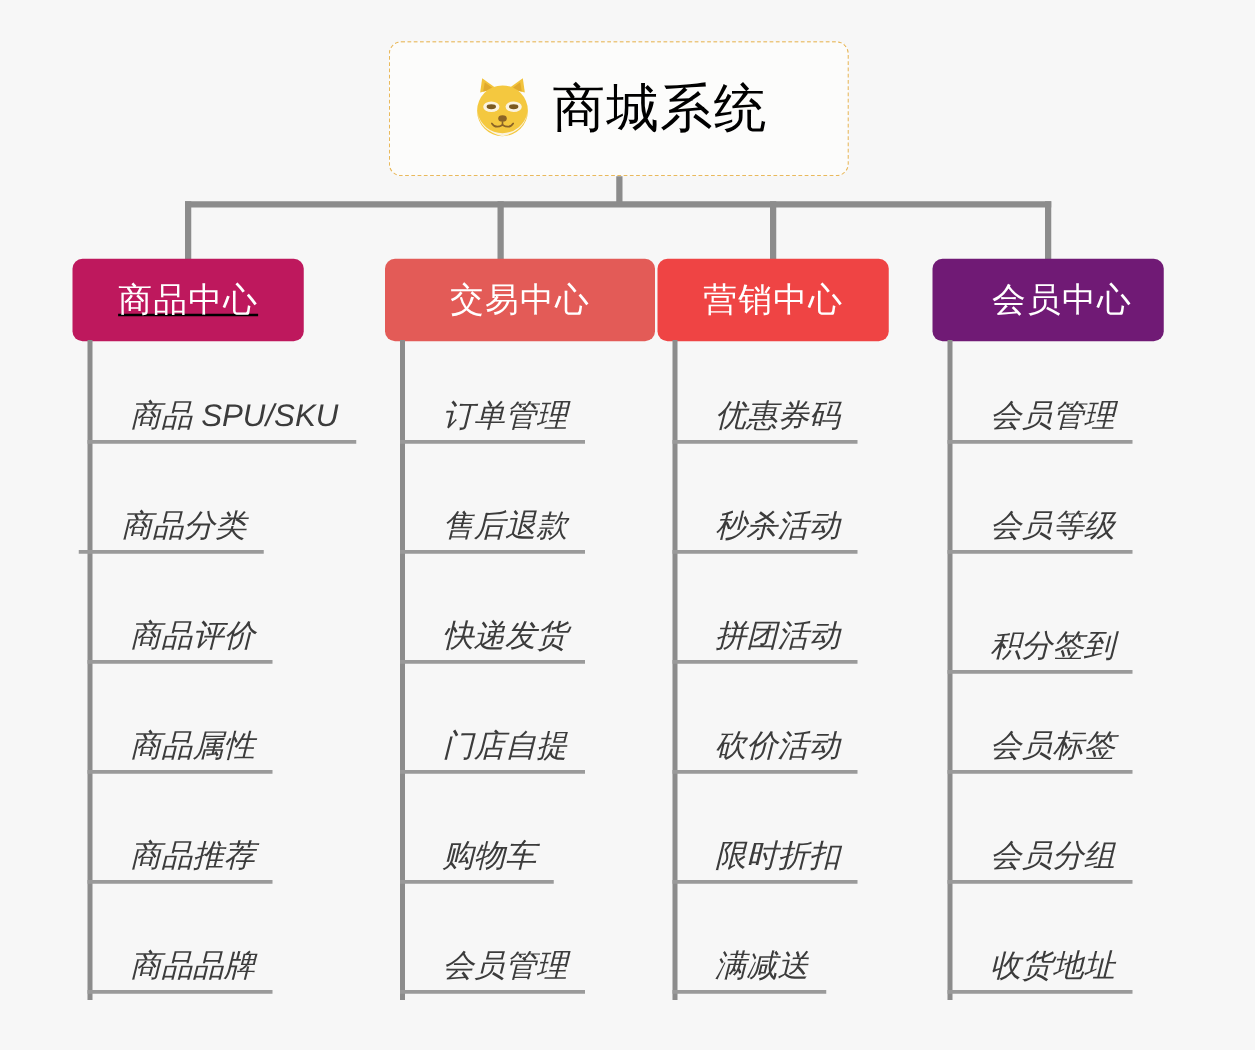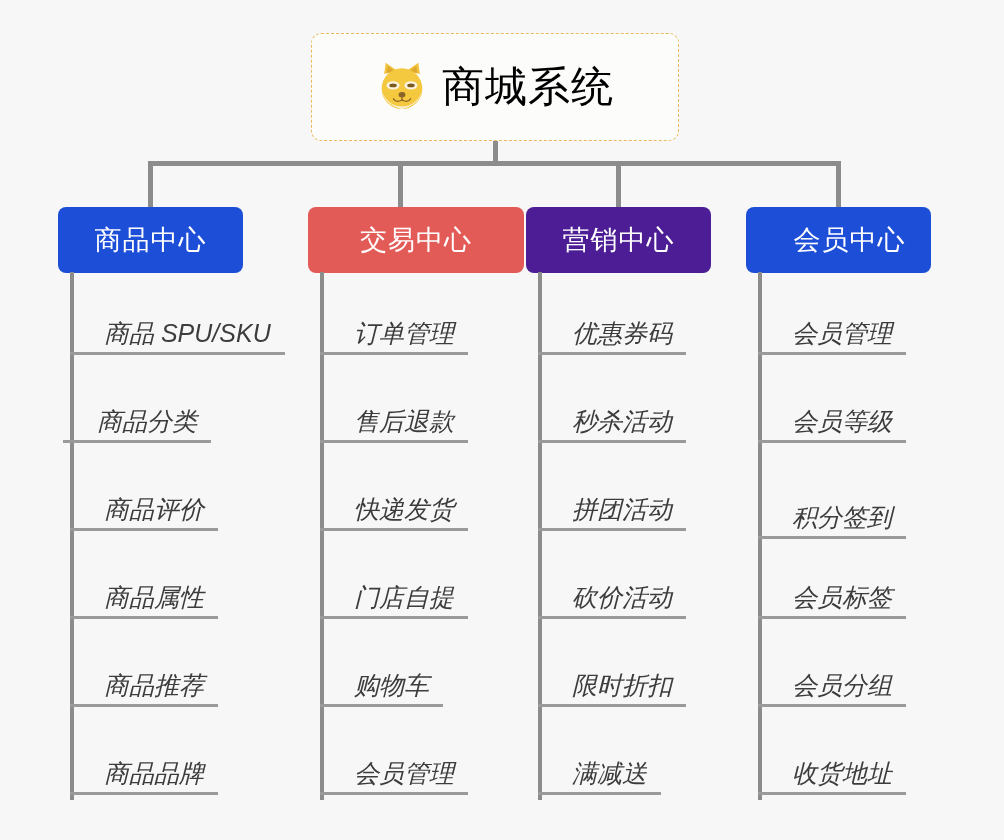--- a/index.html
+++ b/index.html
@@ -155,30 +155,30 @@
   </div>
 
   <div class="line v-line" style="left:493px; top:141px; height:23px;"></div>
   <div class="line h-line" style="left:148px; top:161px; width:693px;"></div>
 
   <div class="line v-line" style="left:148px; top:161px; height:48px;"></div>
   <div class="line v-line" style="left:398px; top:161px; height:48px;"></div>
   <div class="line v-line" style="left:616px; top:161px; height:48px;"></div>
   <div class="line v-line" style="left:836px; top:161px; height:48px;"></div>
 
-  <div class="cat-box" style="left:58px; top:207px; width:185px; background:#1d4ed8;">
+  <div class="cat-box" style="left:58px; top:207px; width:185px; background:#be185d;text-decoration:underline;">
     <span class="cat-label">商品中心</span>
   </div>
   <div class="cat-box" style="left:308px; top:207px; width:216px; background:#e35b57;">
     <span class="cat-label">交易中心</span>
   </div>
-  <div class="cat-box" style="left:526px; top:207px; width:185px; background:#4c1d95;">
+  <div class="cat-box" style="left:526px; top:207px; width:185px; background:#ef4444;">
     <span class="cat-label">营销中心</span>
   </div>
-  <div class="cat-box" style="left:746px; top:207px; width:185px; background:#1d4ed8;padding-left:22px;">
+  <div class="cat-box" style="left:746px; top:207px; width:185px; background:#701a75;padding-left:22px;">
     <span class="cat-label">会员中心</span>
   </div>
 
   <div class="column" style="left:70px;">
     <div class="col-spine" style="height:528px;"></div>
     <div class="item" style="top:0px;">
         <span class="item-inner"><span class="item-label">商品 SPU/SKU</span></span>
       </div>
     <div class="item" style="top:88px;padding-left:27px;">
         <span class="item-inner"><span class="item-label">商品分类</span></span>

